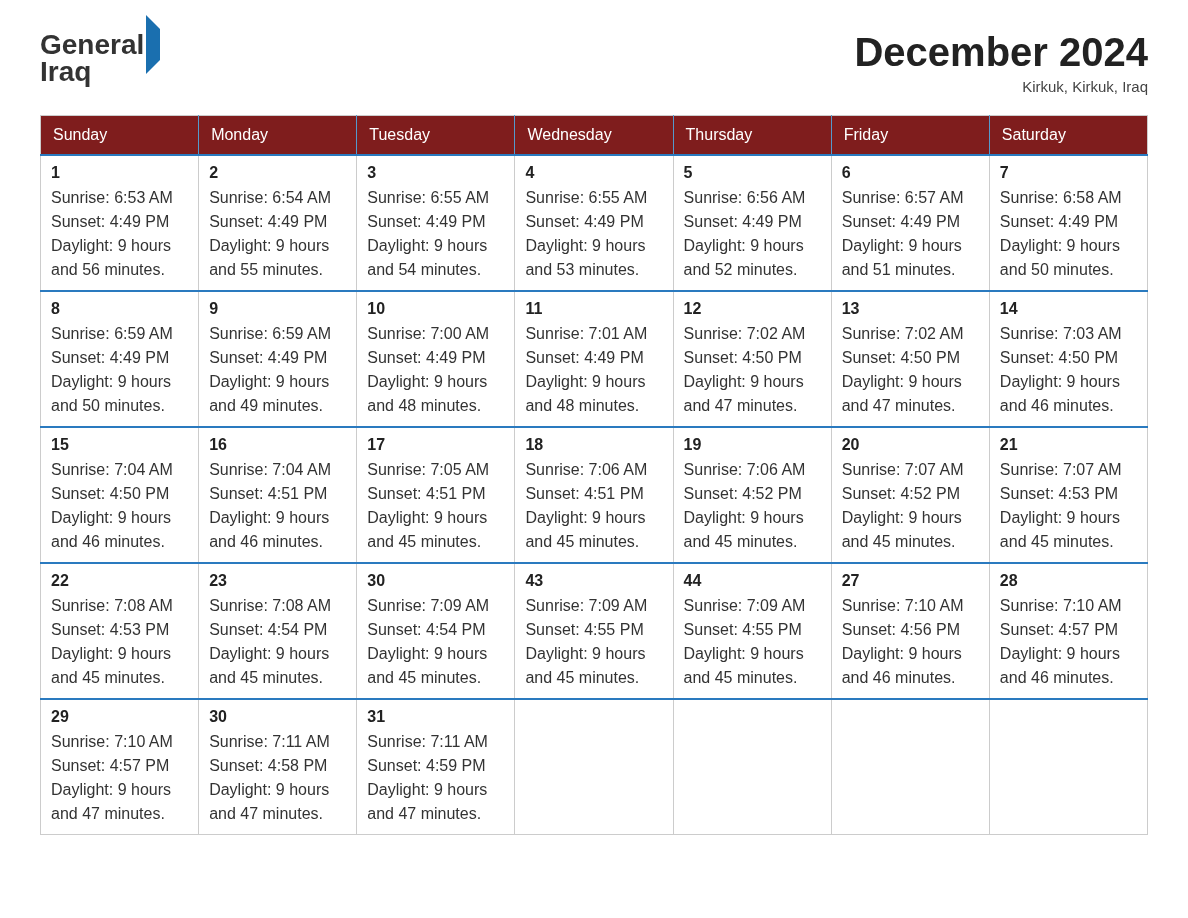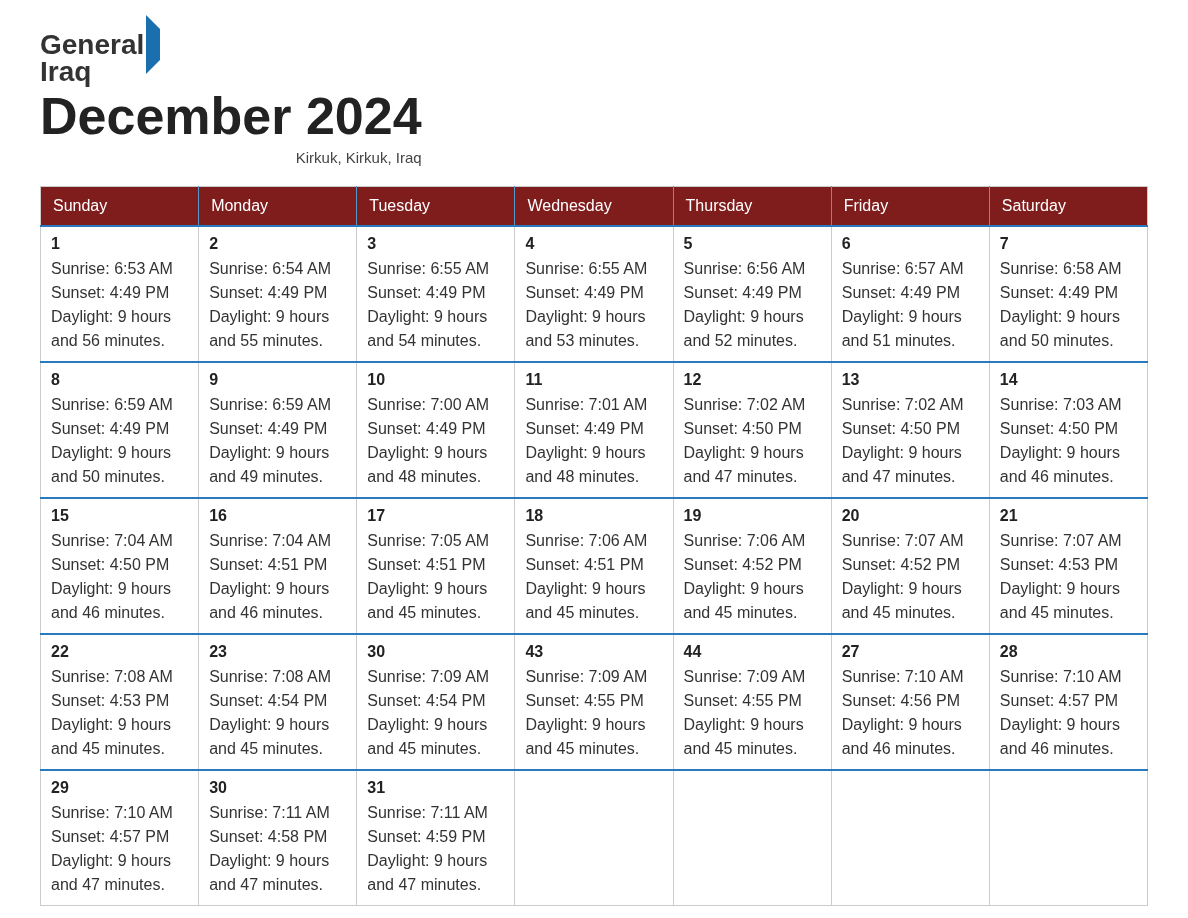--- a/index.html
+++ b/index.html
@@ -8,21 +8,20 @@
       background: #fff;
       padding: 30px 40px;
       width: 1188px;
       min-height: 918px;
     }
     .header {
       display: flex;
       justify-content: space-between;
       align-items: flex-start;
       margin-bottom: 20px;
-      flex-direction: column;
     }
     .logo {
       display: flex;
       align-items: center;
     }
     .logo-text {
       font-size: 28px;
       font-weight: bold;
       color: #333;
       line-height: 1.1;
@@ -33,21 +32,21 @@
       border-left: 14px solid #1a6faf;
       border-top: 14px solid transparent;
       border-bottom: 14px solid transparent;
       margin-left: 2px;
       margin-top: -8px;
     }
     .title-section {
       text-align: right;
     }
     .title-section h1 {
-      font-size: 52px;
+      font-size: 40px;
       font-weight: bold;
       color: #222;
       line-height: 1.1;
     }
     .title-section h2 {
       font-size: 15px;
       font-weight: normal;
       color: #444;
       margin-top: 4px;
     }

